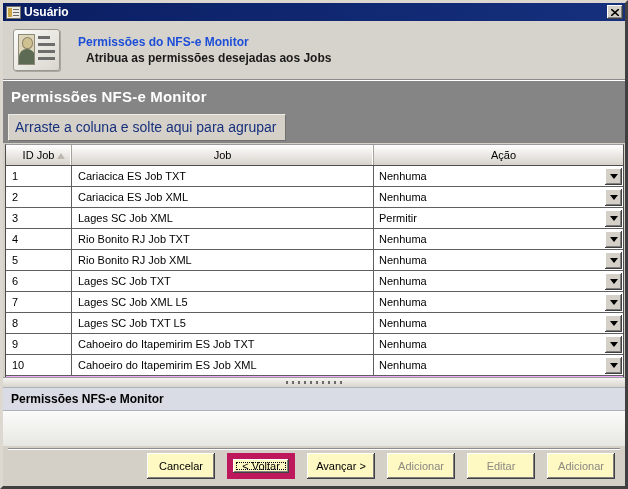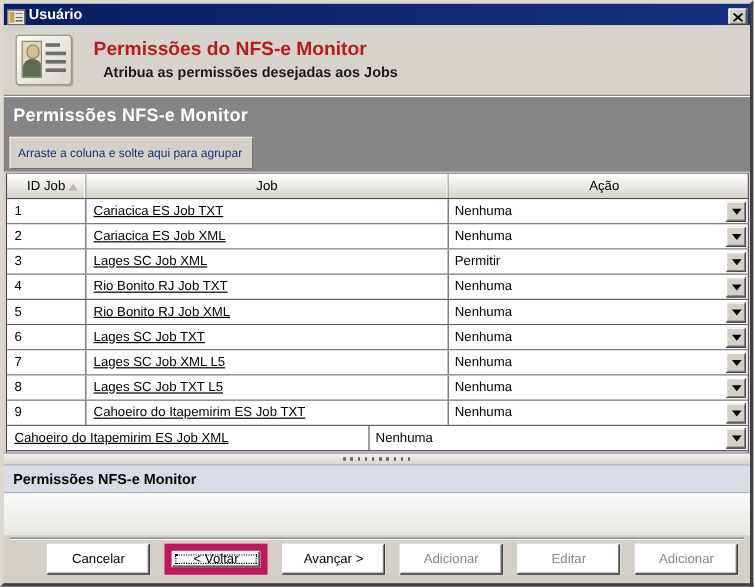--- a/index.html
+++ b/index.html
@@ -11,21 +11,21 @@
     border:3px solid;
     border-color:#dcd8d0 #404040 #404040 #dcd8d0;
     display:flex;flex-direction:column;
     position:relative;overflow:hidden;
   }
 
   
   .titlebar{
     height:18px;flex:0 0 18px;
     background:linear-gradient(90deg,#0a1e62,#16307e);
-    display:flex;align-items:flex-end;
+    display:flex;align-items:center;
     padding:0 2px 0 3px;color:#fff;
   }
   .tb-icon{width:15px;height:13px;margin-right:3px;position:relative;flex:0 0 15px;
     background:#ece9e2;border:1px solid #6f6c64;}
   .tb-icon::before{content:"";position:absolute;left:1px;top:1px;width:4px;height:9px;background:#c8a648;}
   .tb-icon::after{content:"";position:absolute;right:1px;top:2px;width:6px;height:7px;
     background:repeating-linear-gradient(#6a6a6a 0 1px,transparent 1px 3px);}
   .tb-title{font-weight:bold;font-size:12px;line-height:18px;}
   .tb-close{
     margin-left:auto;width:16px;height:14px;
@@ -50,51 +50,51 @@
     border-radius:50% 50% 45% 45%;background:#cfc191;border:1px solid #8d8465;}
   .whicon .photo::after{content:"";position:absolute;left:0px;top:14px;width:16px;height:16px;
     border-radius:50% 50% 0 0;background:#5d6b55;}
   .whicon .lines{position:absolute;right:4px;top:6px;width:17px;height:30px;
     background:
       linear-gradient(#6d6d6d,#6d6d6d) 0 0/12px 3px no-repeat,
       linear-gradient(#6d6d6d,#6d6d6d) 0 7px/17px 3px no-repeat,
       linear-gradient(#6d6d6d,#6d6d6d) 0 14px/17px 3px no-repeat,
       linear-gradient(#6d6d6d,#6d6d6d) 0 21px/17px 3px no-repeat;}
   .wh-text{margin-left:18px;}
-  .wh-title{font-weight:bold;font-size:16px;color:#b91c1c;}
+  .wh-title{font-weight:bold;font-size:12px;color:#1d4ed8;}
   .wh-sub{font-size:12px;color:#1a1a1a;margin-left:8px;margin-top:2px;font-weight:bold;}
 
   .divider{flex:0 0 2px;background:linear-gradient(#8c8c8c 50%,#ffffff 50%);}
 
   
   .grayzone{flex:0 0 62px;background:#858585;padding:5px 0 0 0;}
   .band-title{color:#ffffff;font-weight:bold;font-size:15px;padding:2px 0 0 8px;letter-spacing:.2px;}
   .groupbar{margin:9px 0 0 5px;display:inline-block;
     background:#d5d1c9;border:1px solid;border-color:#eceae4 #70706c #70706c #eceae4;
     padding:3px 8px 4px 6px;cursor:default;}
-  .groupbar span{color:#17307c;font-size:10px;}
+  .groupbar span{color:#17307c;font-size:14px;}
 
   
   .grid{flex:0 0 233px;margin:1px 1px 0 2px;background:#f0abfc;
     border-left:1px solid #4d4d4d;border-right:1px solid #4d4d4d;border-top:1px solid #9a9a9a;}
   .grid-head{display:flex;height:21px;border-bottom:1px solid #4d4d4d;background:linear-gradient(#ffffff,#d7d3cb);}
   .h{font-size:11px;color:#000;display:flex;align-items:center;justify-content:center;
     border-right:1px solid #a8a49c;box-shadow:inset -1px 0 #ffffff;position:relative;}
   .h:last-child{border-right:none;box-shadow:none;}
   .h-id{width:66px;flex:0 0 66px;}
   .h-job{width:302px;flex:0 0 302px;}
   .h-acao{flex:1;padding-left:10px;}
   .sort-asc{position:absolute;right:6px;top:8px;width:0;height:0;
     border-left:4px solid transparent;border-right:4px solid transparent;
     border-bottom:6px solid #bdb9b1;}
   .grid-body{}
   .grid-row{display:flex;height:21px;border-bottom:1px solid #5f5f5f;background:#fff;}
   .c{font-size:11px;color:#000;display:flex;align-items:center;overflow:hidden;white-space:nowrap;}
   .c-id{width:66px;flex:0 0 66px;padding-left:6px;border-right:1px solid #5f5f5f;}
-  .c-job{width:302px;flex:0 0 302px;padding-left:6px;border-right:1px solid #5f5f5f;text-decoration:underline;}
+  .c-job{width:302px;flex:0 0 302px;padding-left:6px;border-right:1px solid #5f5f5f;}
   .c-acao{flex:1;position:relative;padding-left:5px;cursor:default;gap:28px;}
   .acao-val{flex:1;}
   .dd-btn{width:17px;height:17px;margin:1px 1px 1px 0;flex:0 0 17px;
     background:#d4d0c8;display:flex;align-items:center;justify-content:center;
     box-shadow:inset -1px -1px #404040,inset 1px 1px #ffffff,inset -2px -2px #808080;cursor:pointer;}
   .dd-arrow{width:0;height:0;border-left:4px solid transparent;border-right:4px solid transparent;
     border-top:5px solid #000;display:block;}
 
   
   .splitter{flex:0 0 11px;background:linear-gradient(#f4f3f0,#d8d5cd);
@@ -106,21 +106,21 @@
   
   .panel-head{flex:0 0 23px;background:#d9dce4;border-bottom:1px solid #aeb1bb;
     font-weight:bold;font-size:12px;color:#000;display:flex;align-items:center;padding-left:8px;}
   .panel-body{flex:1 1 auto;background:linear-gradient(#fbfbfa,#e7e7e2);margin-bottom:2px;}
 
   .groove{flex:0 0 2px;margin:0 5px;background:linear-gradient(#8c8c8c 50%,#ffffff 50%);}
 
   
   .btnbar{flex:0 0 36px;display:flex;align-items:center;justify-content:flex-end;
     gap:12px;padding:0 10px 4px 0;}
-  .btn{width:86px;height:26px;background:#ffffff;border:none;font-size:11px;color:#000;
+  .btn{width:68px;height:26px;background:#fef9c3;border:none;font-size:11px;color:#000;
     box-shadow:inset -1px -1px #404040,inset 1px 1px #ffffff,inset -2px -2px #808080;
     position:relative;cursor:pointer;padding:0;}
   .btn.focused{border:6px solid #be185d;
     box-shadow:inset -1px -1px #404040,inset 1px 1px #ffffff,inset -2px -2px #808080;}
   .btn.focused::before{content:"";position:absolute;left:3px;top:3px;right:3px;bottom:3px;
     border:1px dotted #000;}
   .btn.disabled{color:#8b8880;cursor:default;}
 </style>
 </head>
 <body>
@@ -264,20 +264,21 @@
     <div class="c c-job">Cahoeiro do Itapemirim ES Job TXT</div>
     <div class="c c-acao">
       <span class="acao-val">Nenhuma</span>
       <span class="dd-btn">
         <i class="dd-arrow"></i>
       </span>
     </div>
   </div>
 
   <div class="grid-row">
+    <div class="c c-id">10</div>
     <div class="c c-job">Cahoeiro do Itapemirim ES Job XML</div>
     <div class="c c-acao">
       <span class="acao-val">Nenhuma</span>
       <span class="dd-btn">
         <i class="dd-arrow"></i>
       </span>
     </div>
   </div>
 </div>
   </div>

